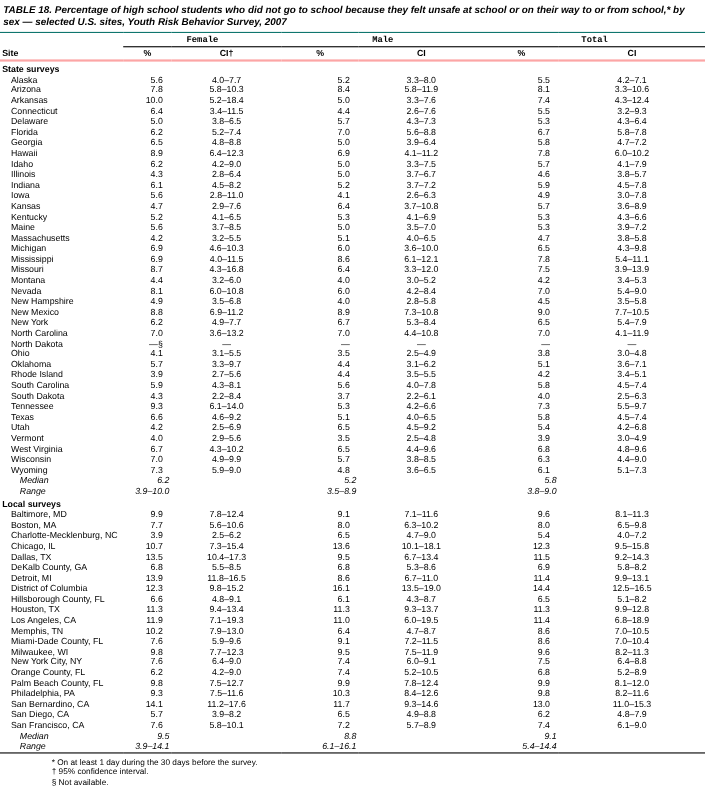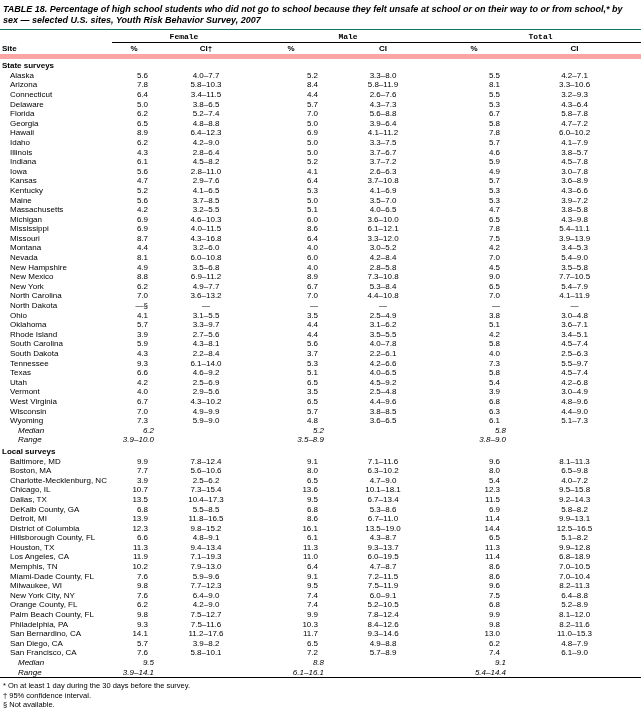--- a/index.html
+++ b/index.html
@@ -2,32 +2,32 @@
 <html><head>
 <meta charset="utf-8">
 <style>
   html,body{margin:0;padding:0;background:#fff;color:#000;}
   body{width:641px;font-family:"Liberation Sans","DejaVu Sans",sans-serif;}
   .title{font-size:9px;font-weight:bold;line-height:11px;padding:4px 3px 3px 3px;font-style:italic;}
   table{width:641px;border-collapse:collapse;table-layout:fixed;font-size:8px;border-bottom:1px solid #000;}
   th,td{padding:0;line-height:9.6px;font-weight:normal;text-align:left;white-space:nowrap;vertical-align:bottom;}
   thead tr.grp-row th{border-top:1px solid #0f766e;padding-top:2px;font-weight:bold;font-family:Liberation Mono, monospace;}
   thead th.grp{text-align:center;border-bottom:1px solid #000;}
-  thead tr.col-row th{border-bottom:5px solid #fca5a5;font-weight:bold;padding-top:1px;padding-bottom:1px;}
+  thead tr.col-row th{border-bottom:2px solid #fca5a5;font-weight:bold;padding-top:1px;padding-bottom:1px;}
   thead th.site-h{text-align:left;padding-left:2px;}
   thead th.pct-h,thead th.ci-h{text-align:center;}
   td.section-label{font-weight:bold;padding-left:2px;padding-top:2px;}
   td.site{padding-left:10px;overflow:hidden;}
   td.pct{text-align:right;padding-right:8px;}
   td.ci{text-align:center;}
   tr.stat{font-style:italic;}
   tr.stat td.site{padding-left:18px;}
   tr.stat td.pct{padding-right:2px;}
   .footnotes{font-size:7.5px;line-height:9.5px;padding:3px 3px 0 3px;}
-  .footnotes div{white-space:nowrap;}
+  .footnotes div{white-space:nowrap;margin-left:44px;}
 </style>
 </head>
 <body>
 
 <div class="title">TABLE 18. Percentage of high school students who did not go to school because they felt unsafe at school or on their way to or from school,* by sex — selected U.S. sites, Youth Risk Behavior Survey, 2007</div>
 
 <table>
   <colgroup>
     <col style="width:112px">
       <col style="width:44px">
@@ -70,20 +70,29 @@
       <tr>
         <td class="site">Arizona</td>
         <td class="pct">7.8</td>
         <td class="ci">5.8–10.3</td>
         <td class="pct">8.4</td>
         <td class="ci">5.8–11.9</td>
         <td class="pct">8.1</td>
         <td class="ci">3.3–10.6</td>
       </tr>
       <tr>
+        <td class="site">Arkansas</td>
+        <td class="pct">10.0</td>
+        <td class="ci">5.2–18.4</td>
+        <td class="pct">5.0</td>
+        <td class="ci">3.3–7.6</td>
+        <td class="pct">7.4</td>
+        <td class="ci">4.3–12.4</td>
+      </tr>
+      <tr>
         <td class="site">Connecticut</td>
         <td class="pct">6.4</td>
         <td class="ci">3.4–11.5</td>
         <td class="pct">4.4</td>
         <td class="ci">2.6–7.6</td>
         <td class="pct">5.5</td>
         <td class="ci">3.2–9.3</td>
       </tr>
       <tr>
         <td class="site">Delaware</td>

